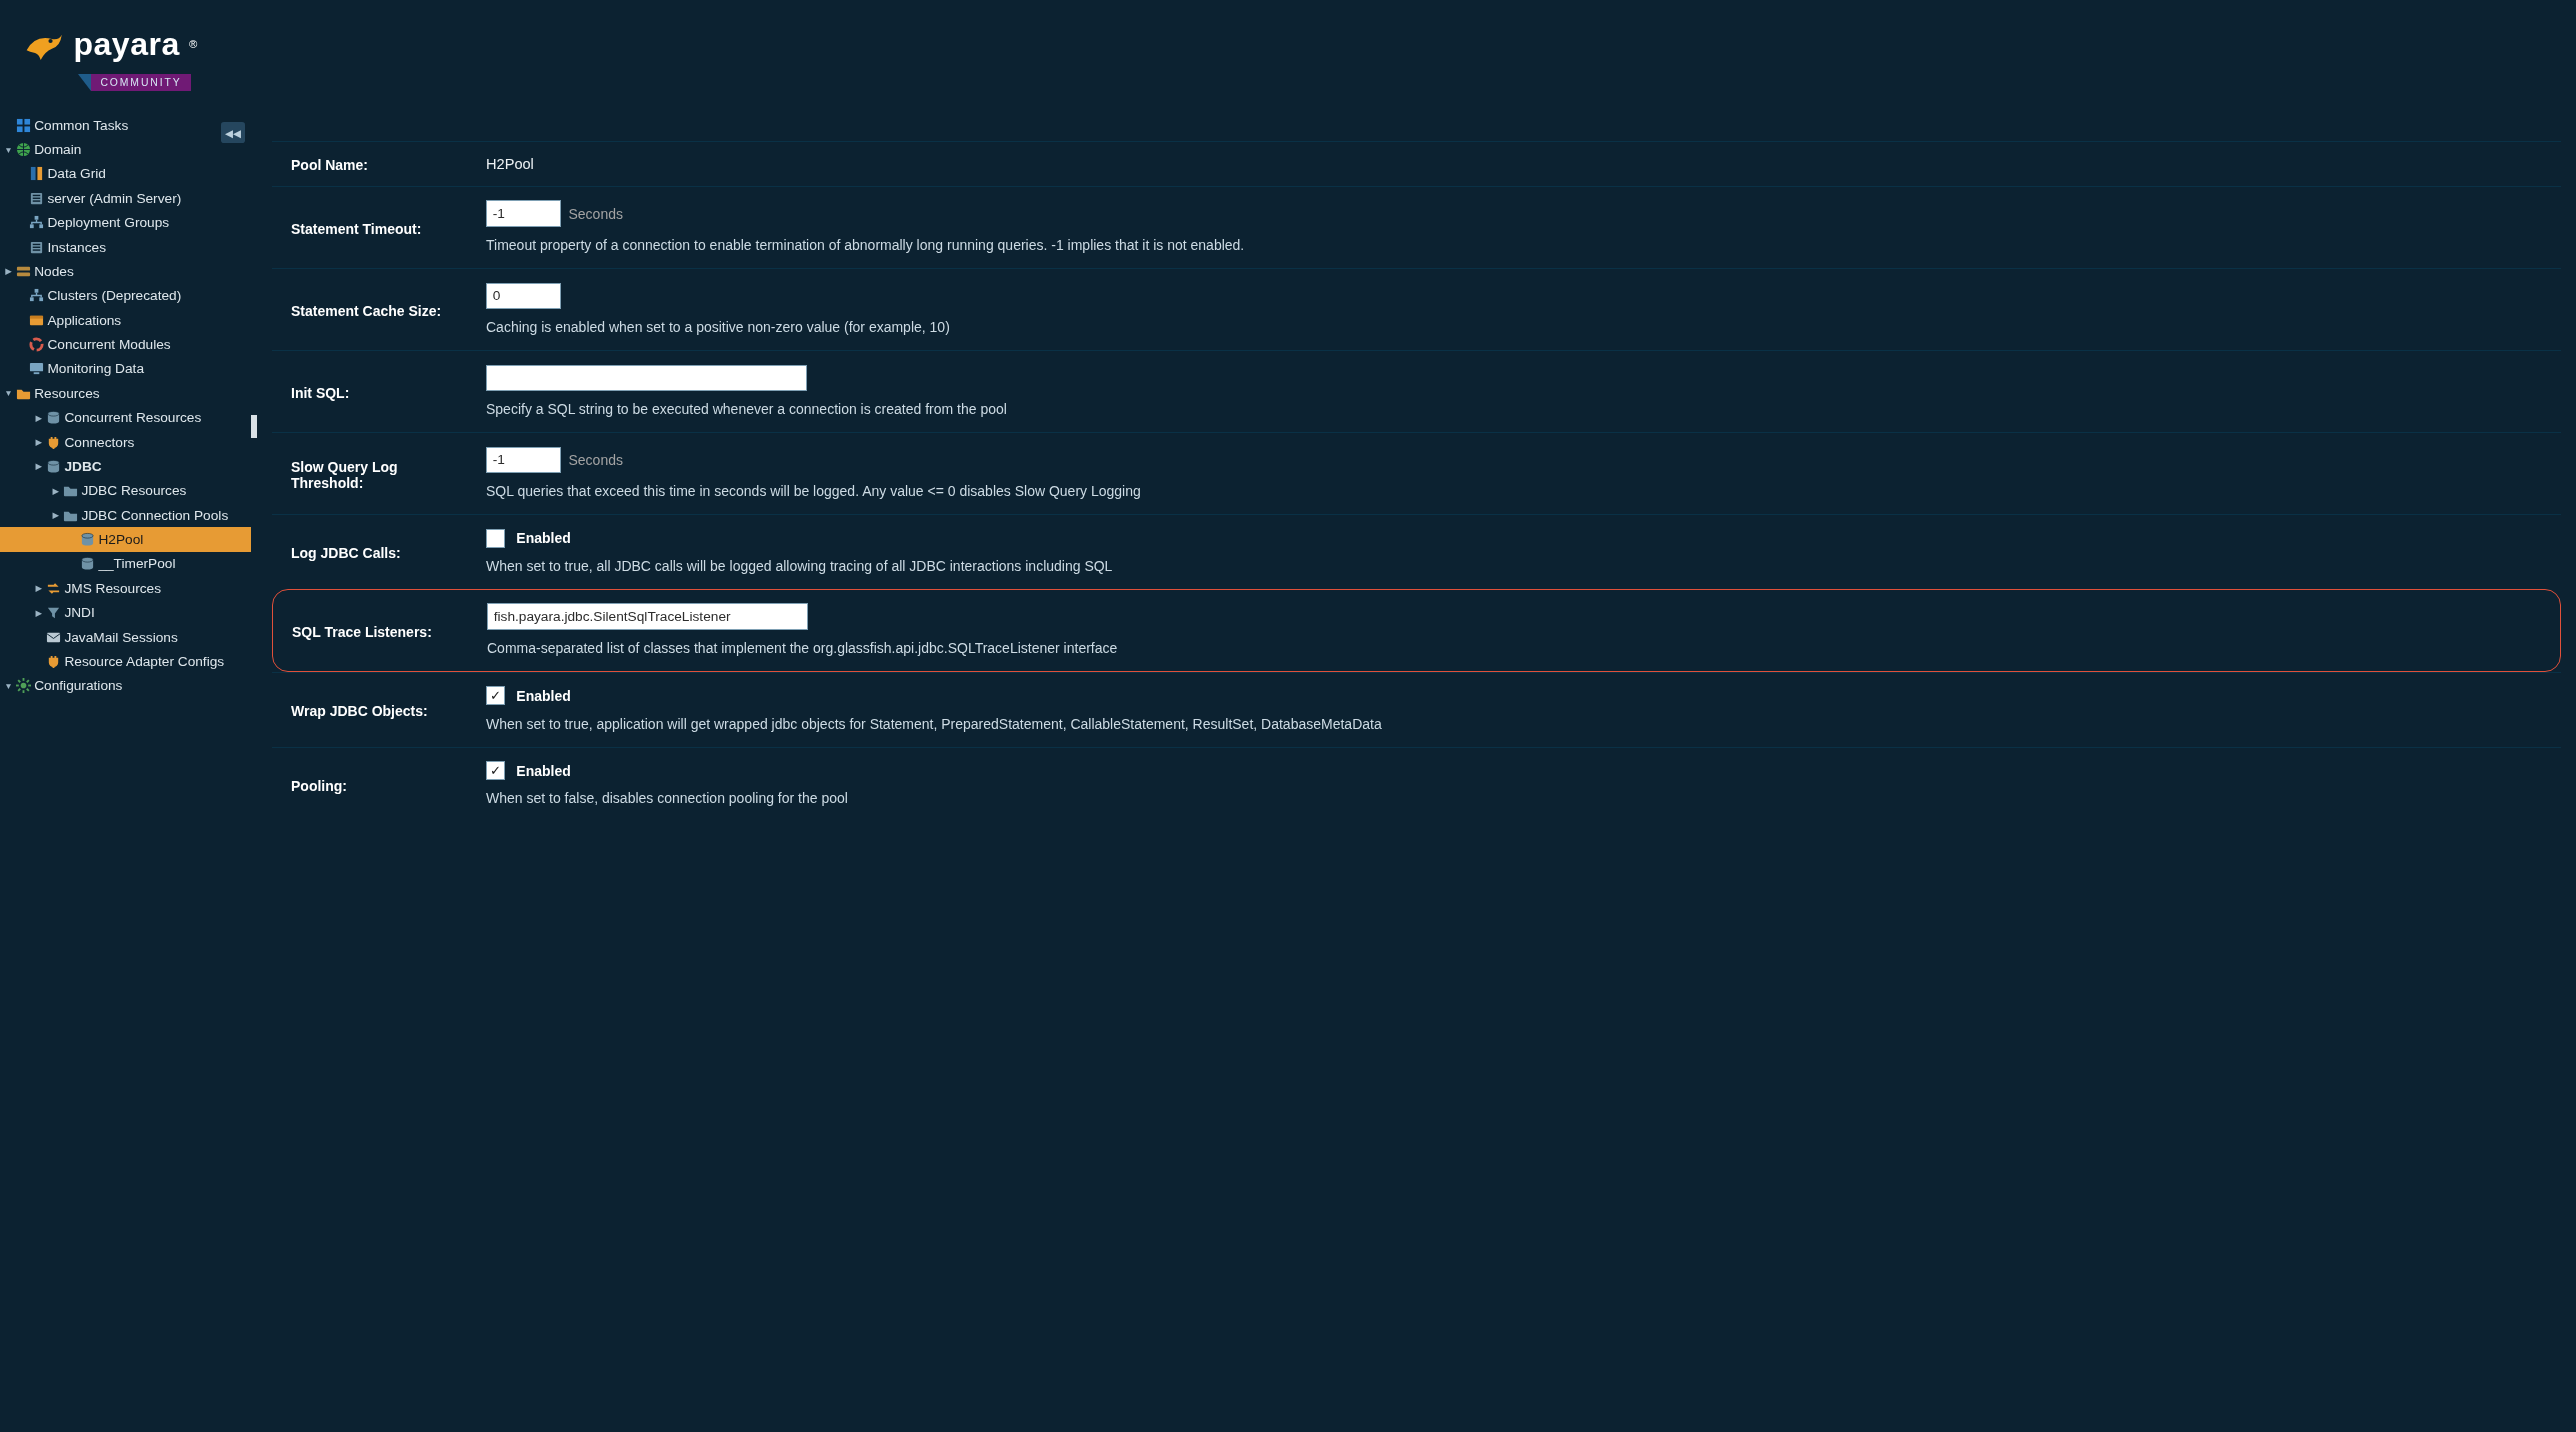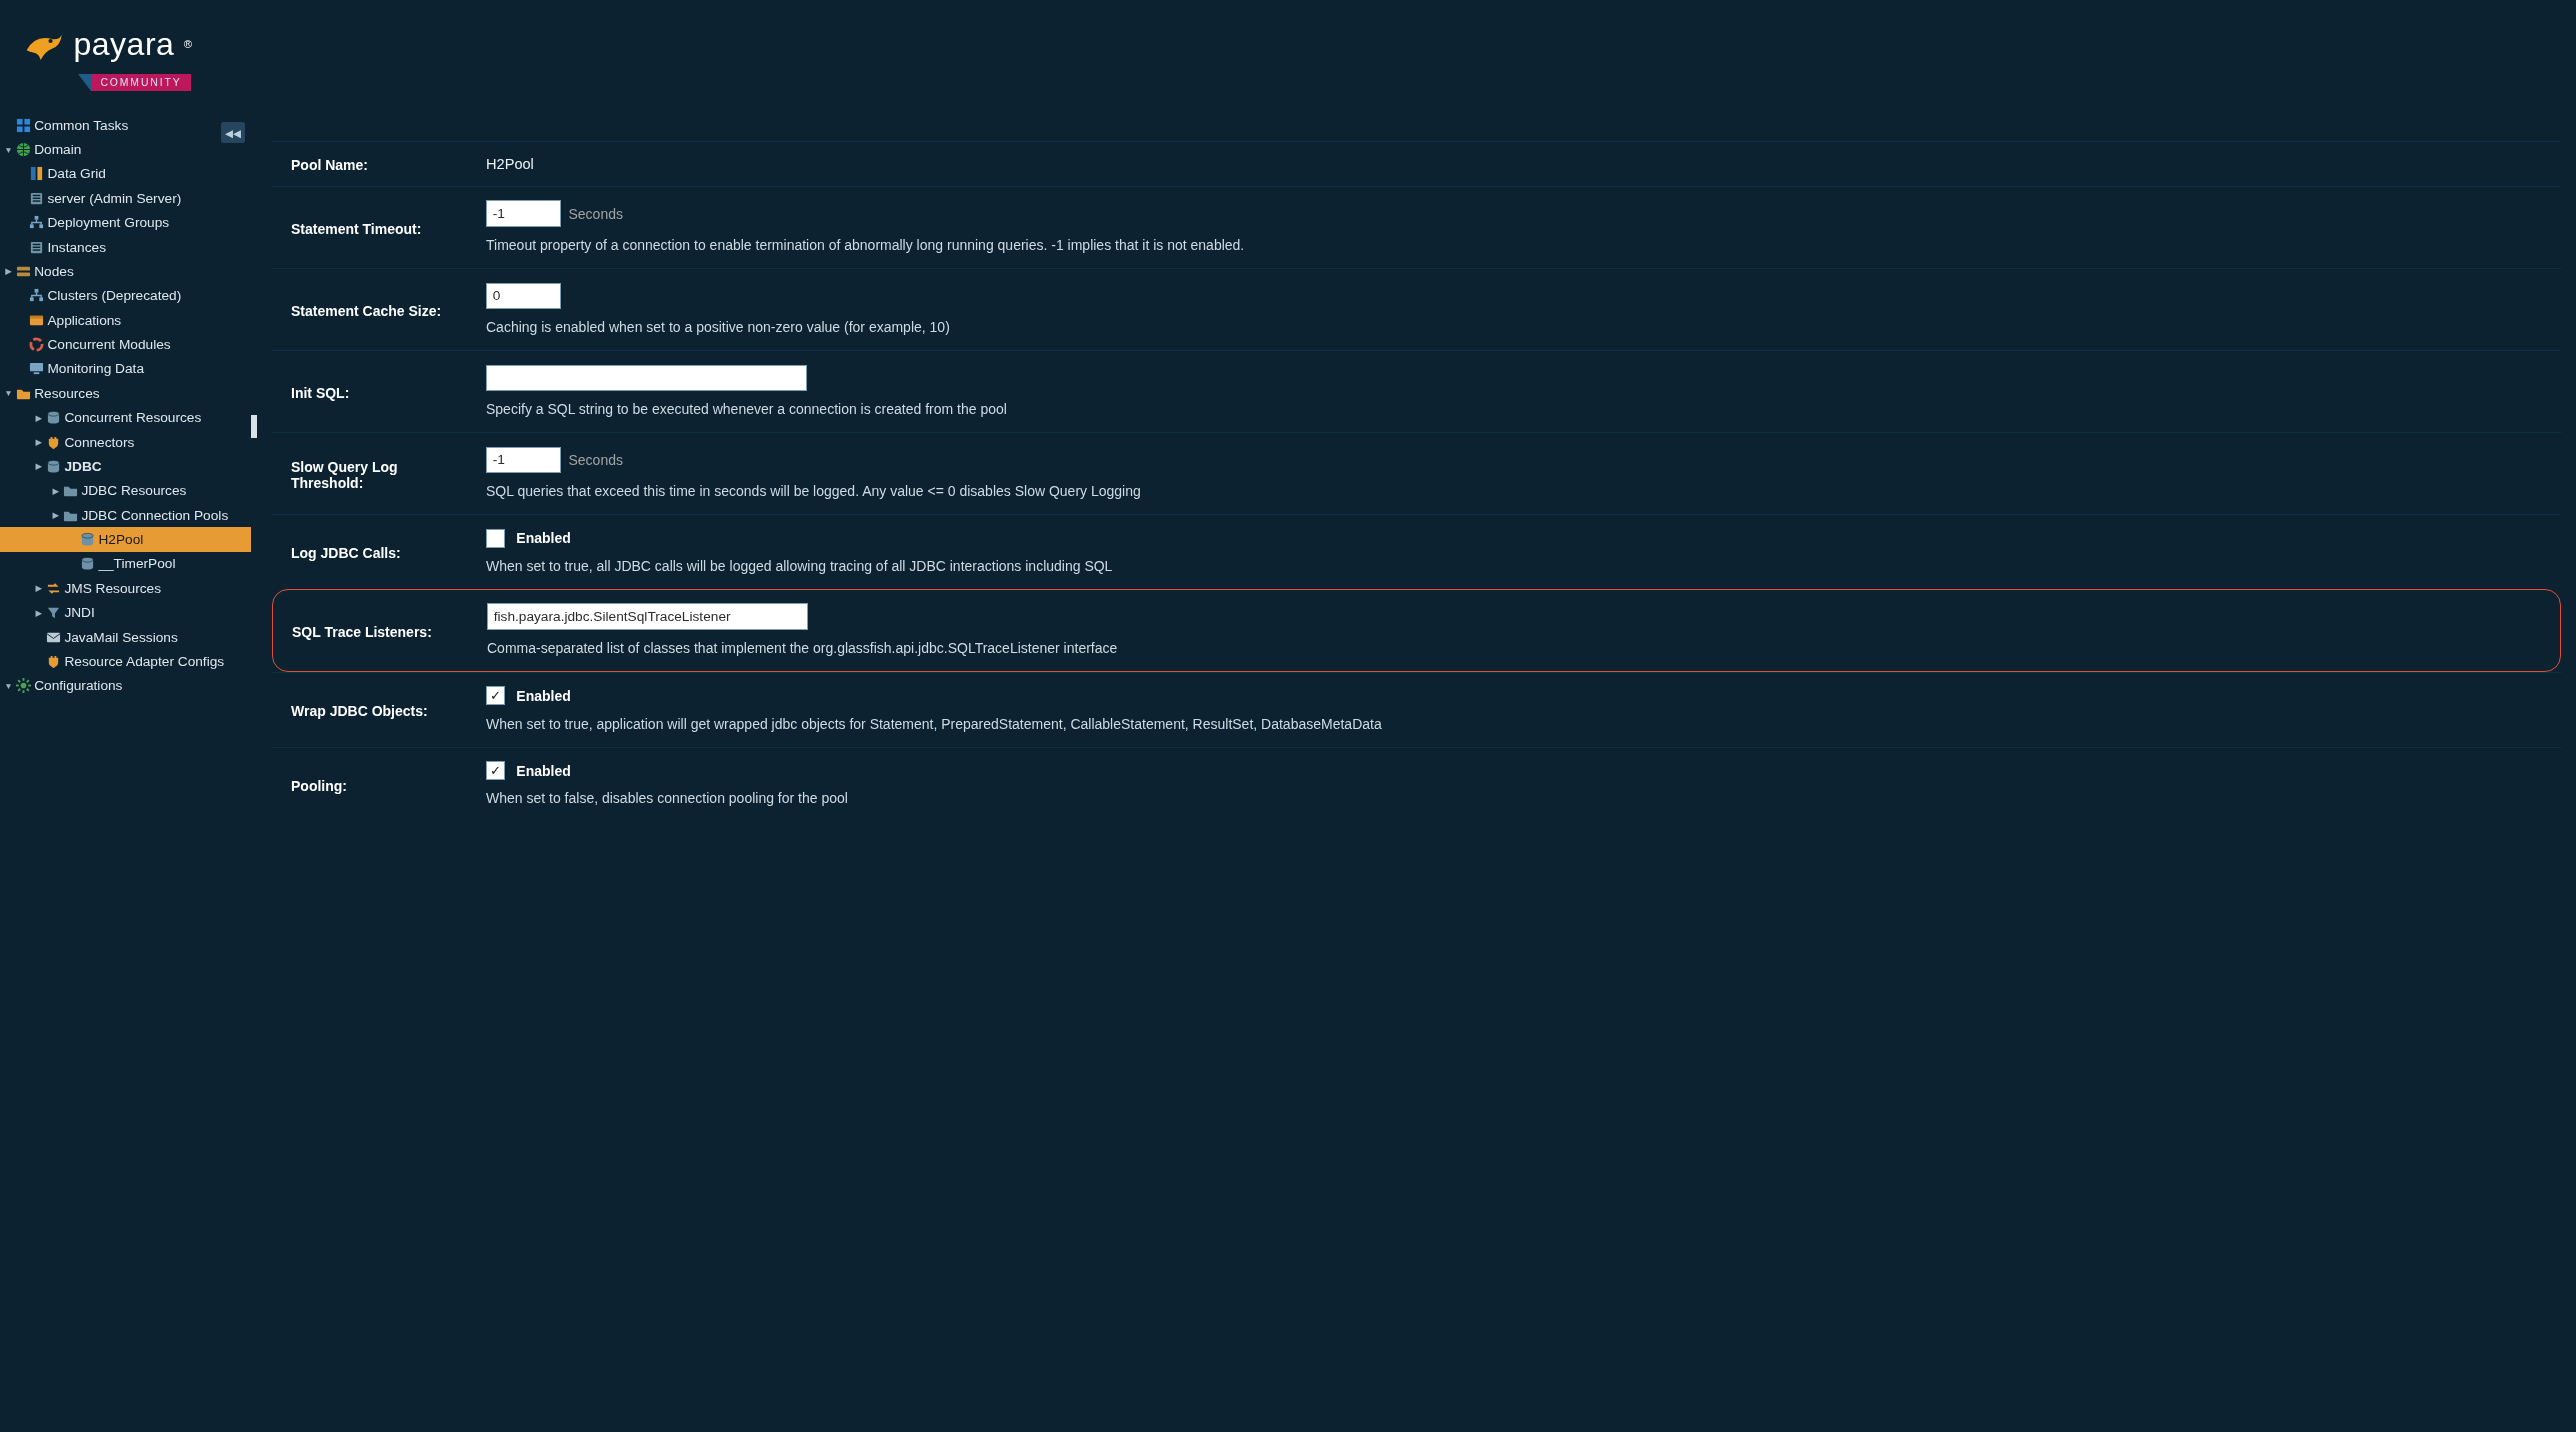--- a/index.html
+++ b/index.html
@@ -14,26 +14,26 @@
   .app { display: flex; flex-direction: column; height: 100vh; }
   .topbar {
     height: 113px;
     background: #0c2231;
     display: flex; align-items: center;
     padding-left: 21px;
   }
   .logo-wrap { display: flex; flex-direction: column; align-items: flex-start; }
   .logo-main { display: flex; align-items: center; gap: 7.5px; }
   .logo-fish { width: 45px; height: 45px; }
-  .logo-text { font-size: 32px; font-weight: 400; letter-spacing: 0.5px; color: #fff; text-align: right; }
+  .logo-text { font-size: 32px; font-weight: 700; letter-spacing: 0.5px; color: #fff; text-align: right; }
   .logo-reg { font-size: 11.3px; vertical-align: super; color: #fff; margin-left: 1.9px; }
   .community-badge {
     margin-top: 7.5px;
     margin-left: 70px;
-    background: #be185d;
+    background: #701a75;
     color: #d7e8f4;
     font-size: 10.4px;
     letter-spacing: 1.9px;
     padding: 2.8px 9.4px;
     position: relative;
   }
   .community-badge::before {
     content: "";
     position: absolute;
     left: -13.2px; top: 0;

